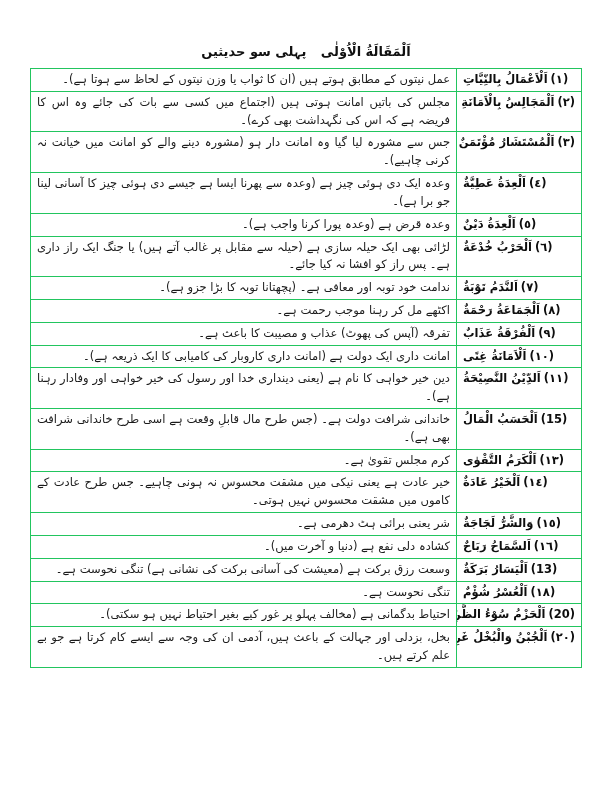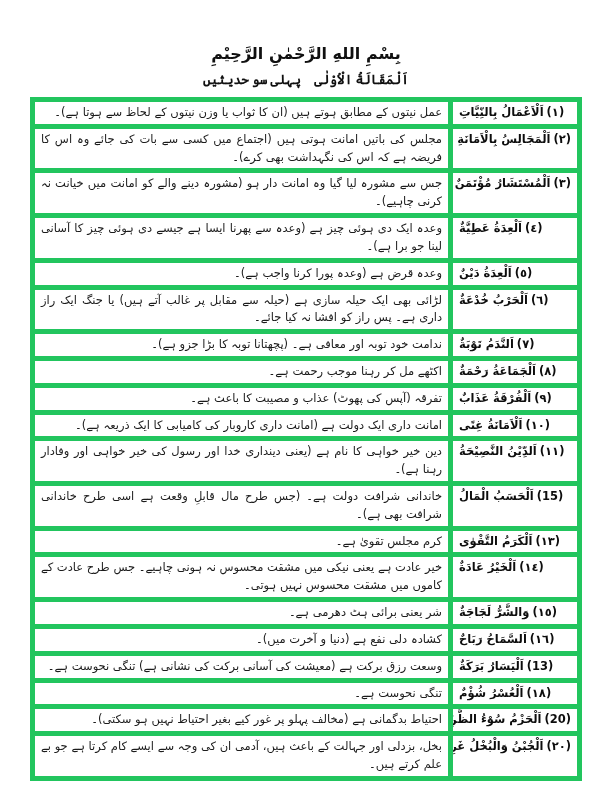--- a/index.html
+++ b/index.html
@@ -26,31 +26,30 @@
     letter-spacing: 0.5px;
     margin-bottom: 9px;
     color: #101010;
   }
   .subtitle {
     text-align: center;
     font-weight: bold;
     font-size: 13px;
     margin-bottom: 9px;
     color: #101010;
-    font-family: Liberation Serif, serif;
   }
   .subtitle .sub-ar { margin-left: 10px; }
   table.hadith-table {
     width: 100%;
     border-collapse: collapse;
     direction: rtl;
     table-layout: fixed;
   }
   table.hadith-table td {
-    border: 5px solid #22c55e;
+    border: 1px solid #22c55e;
     font-size: 11.5px;
     line-height: 1.55;
     padding: 2px 6px;
     vertical-align: top;
   }
   td.ar-cell {
     width: 112px;
     font-weight: bold;
     text-align: left;
     white-space: nowrap;
@@ -62,21 +61,20 @@
   td.ur-cell {
     text-align: justify;
     color: #1c1c1c;
   }
 </style>
 </head>
 <body>
 
 <div class="page">
 
-  <div class="bismillah">بِسْمِ اللهِ الرَّحْمٰنِ الرَّحِيْمِ</div>
 
   <div class="subtitle">
     <span class="sub-ar">اَلْمَقَالَةُ الْاُوْلٰى</span>
     <span class="sub-ur">پہلی سو حدیثیں</span>
   </div>
 
   <table class="hadith-table">
     <tbody>
       <tr>
         <td class="ar-cell"><span class="num">(١)</span><span>اَلْاَعْمَالُ بِالنِّيَّاتِ</span></td>

